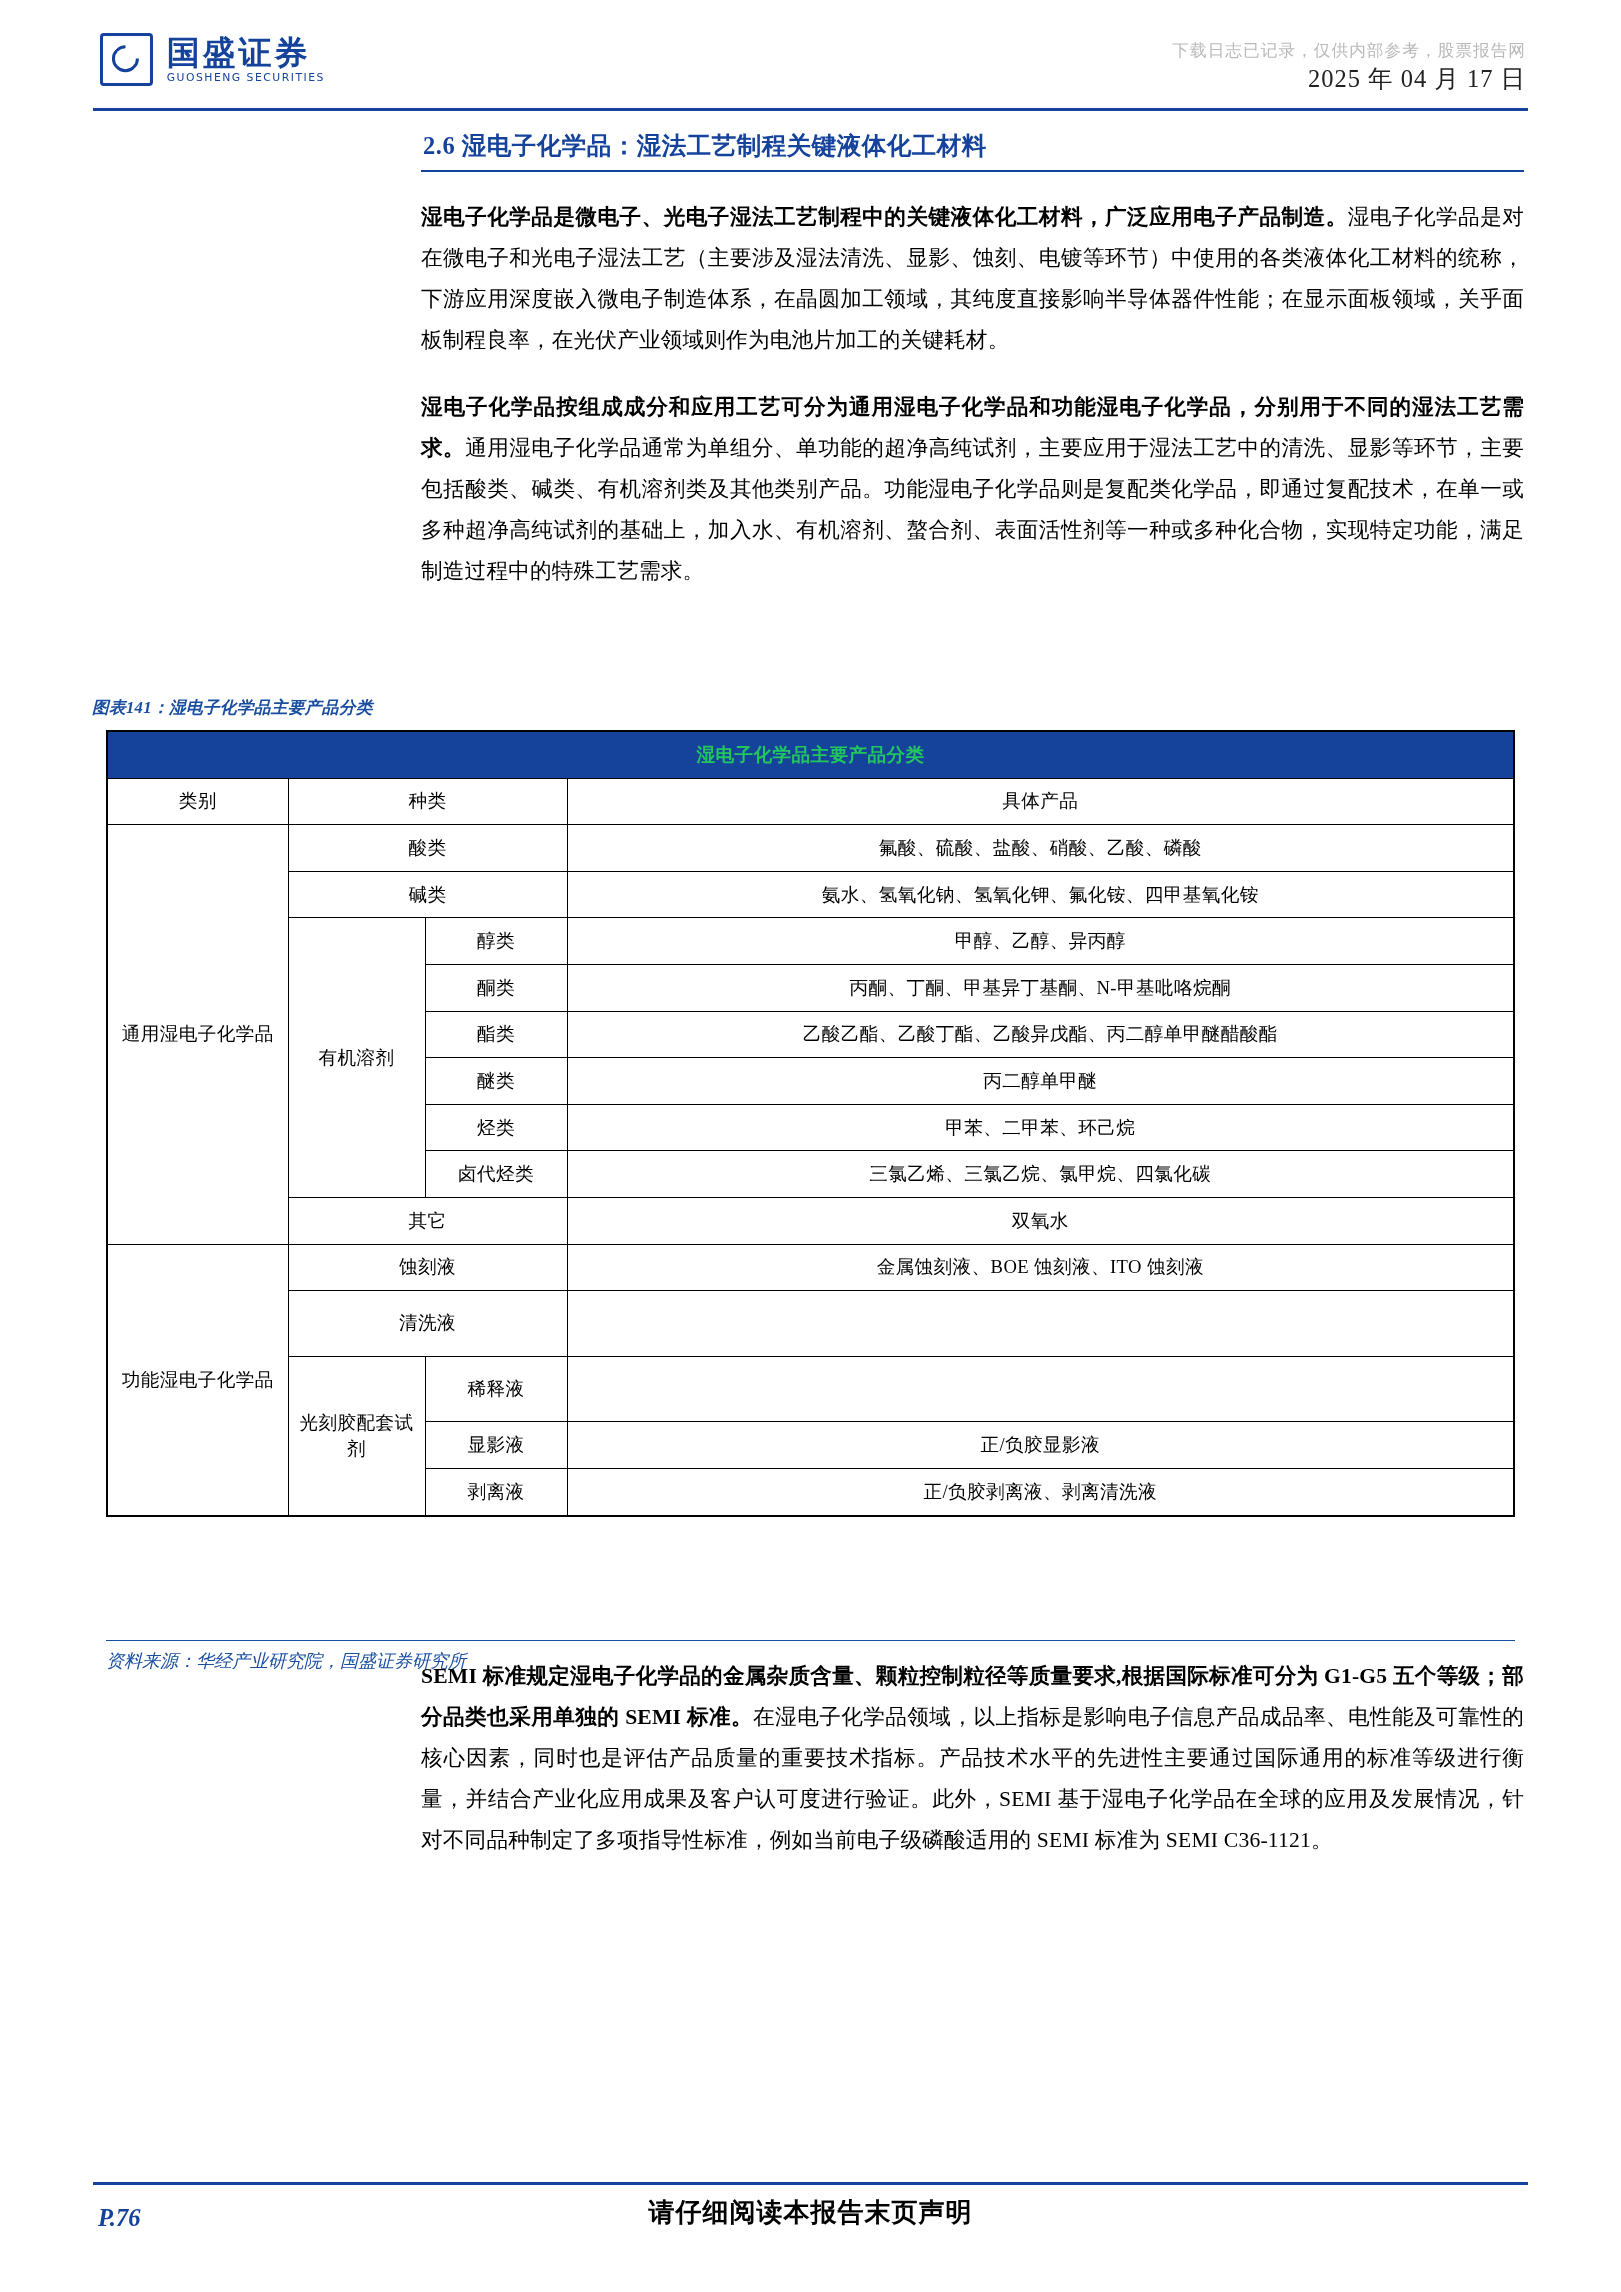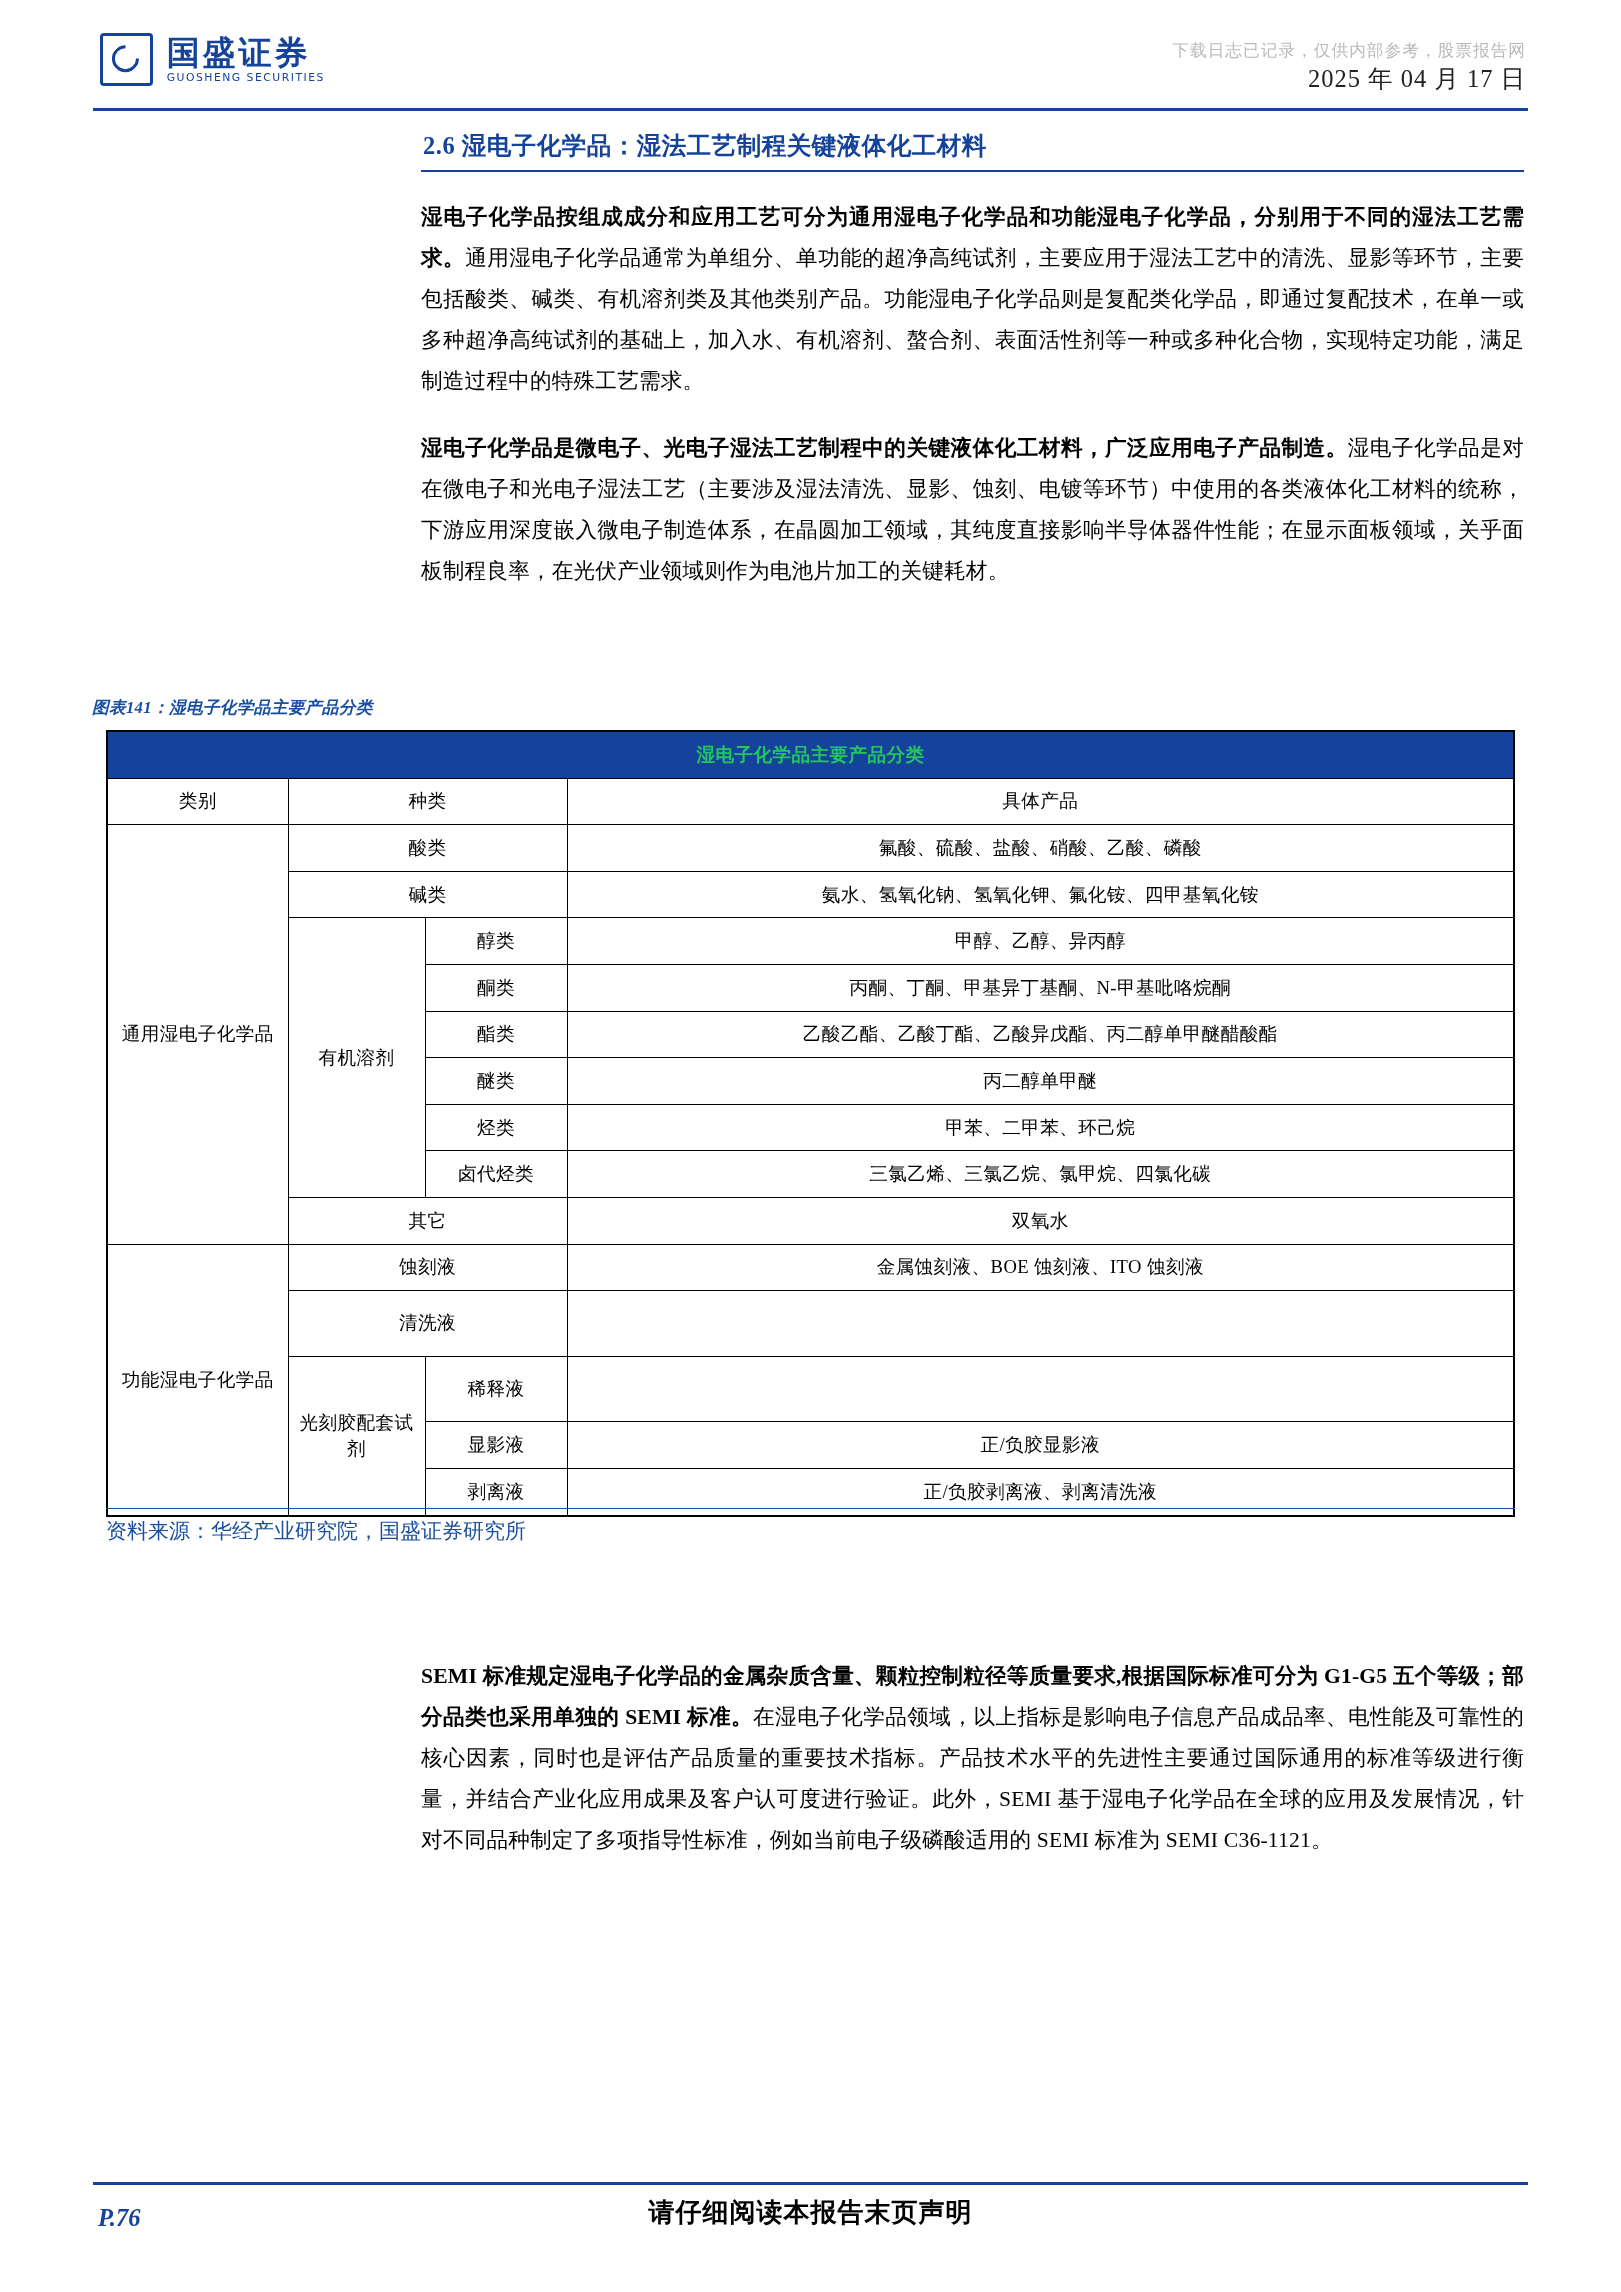--- a/index.html
+++ b/index.html
@@ -177,24 +177,25 @@
   td.head-cell {
     font-size: 18.6px;
     padding: 11.8px 3.9px;
   }
   td.empty {
     height: 45px;
   }
   .src {
     position: absolute;
     left: 106px;
-    top: 1508px;
+    top: 1640px;
     width: 1409px;
-    font-size: 21px;
+    font-size: 18px;
     color: #1a4fa0;
+    font-style: italic;
     border-top: 1.5px solid #1a4fa0;
     padding-top: 7.8px;
   }
 
   
   .lower {
     position: absolute;
     left: 421px;
     top: 1656px;
     width: 1103px;
@@ -248,25 +249,25 @@
     <div class="header-date">2025 年 04 月 17 日</div>
   </div>
   <div class="header-rule"></div>
 
   <div class="content">
     <div class="section-title-bar">
       <div class="section-title">2.6 湿电子化学品：湿法工艺制程关键液体化工材料</div>
     </div>
 
     <p class="para">
+      <span class="b">湿电子化学品是微电子、光电子湿法工艺制程中的关键液体化工材料，广泛应用电子产品制造。</span><span>湿电子化学品是对在微电子和光电子湿法工艺（主要涉及湿法清洗、显影、蚀刻、电镀等环节）中使用的各类液体化工材料的统称，下游应用深度嵌入微电子制造体系，在晶圆加工领域，其纯度直接影响半导体器件性能；在显示面板领域，关乎面板制程良率，在光伏产业领域则作为电池片加工的关键耗材。</span>
+    </p>
+
+    <p class="para">
       <span class="b">湿电子化学品按组成成分和应用工艺可分为通用湿电子化学品和功能湿电子化学品，分别用于不同的湿法工艺需求。</span><span>通用湿电子化学品通常为单组分、单功能的超净高纯试剂，主要应用于湿法工艺中的清洗、显影等环节，主要包括酸类、碱类、有机溶剂类及其他类别产品。功能湿电子化学品则是复配类化学品，即通过复配技术，在单一或多种超净高纯试剂的基础上，加入水、有机溶剂、螯合剂、表面活性剂等一种或多种化合物，实现特定功能，满足制造过程中的特殊工艺需求。</span>
-    </p>
-
-    <p class="para">
-      <span class="b">湿电子化学品是微电子、光电子湿法工艺制程中的关键液体化工材料，广泛应用电子产品制造。</span><span>湿电子化学品是对在微电子和光电子湿法工艺（主要涉及湿法清洗、显影、蚀刻、电镀等环节）中使用的各类液体化工材料的统称，下游应用深度嵌入微电子制造体系，在晶圆加工领域，其纯度直接影响半导体器件性能；在显示面板领域，关乎面板制程良率，在光伏产业领域则作为电池片加工的关键耗材。</span>
     </p>
   </div>
 
   <div class="fig-caption">图表141：湿电子化学品主要产品分类</div>
 
   <div class="table-wrap">
     <table class="main">
       <colgroup>
         <col style="width:181px">
         <col style="width:137px">

